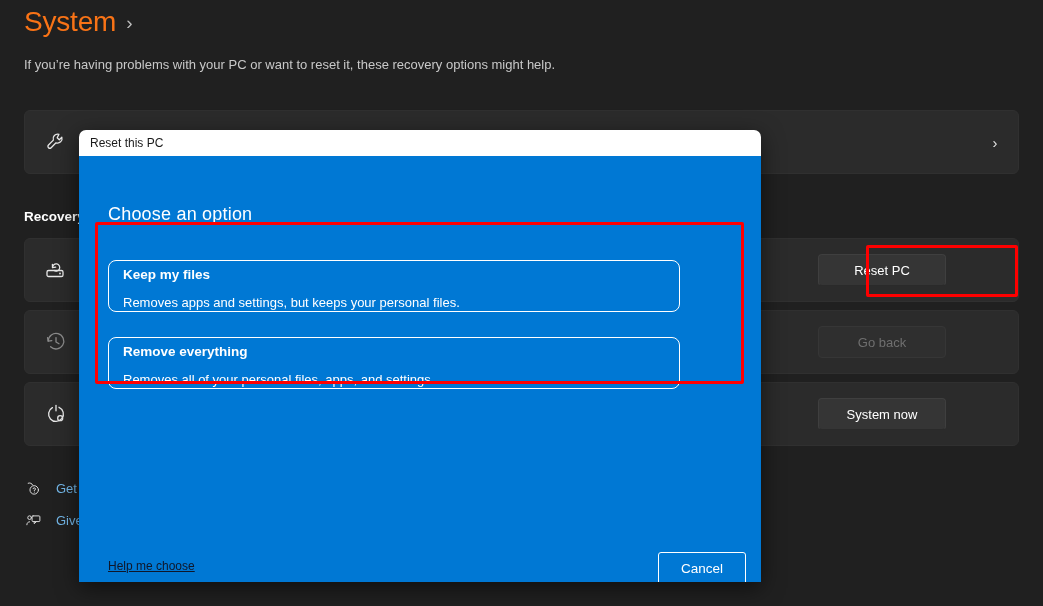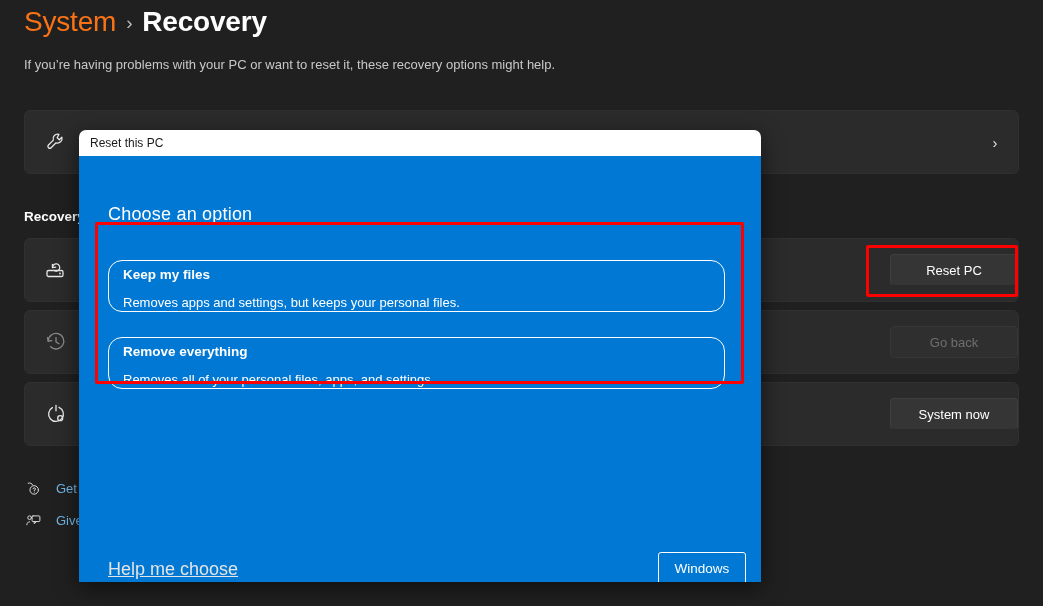--- a/index.html
+++ b/index.html
@@ -61,21 +61,21 @@
   .row {
     position: absolute; left: 24px; width: 995px;
     background: #2b2b2b; border: 1px solid #303030;
     border-radius: 6px;
     display: flex; align-items: center;
   }
   .row-reset   { top: 238px; height: 64px; }
   .row-goback  { top: 310px; height: 64px; }
   .row-restart { top: 382px; height: 64px; }
 
-  .row-action { width: 200px; flex: 0 0 200px; display: flex; justify-content: flex-end; }
+  .row-action { width: 200px; flex: 0 0 200px; display: flex; justify-content: flex-start; }
 
   .btn {
     min-width: 128px; height: 32px; padding: 0 14px;
     background: #353535;
     border: 1px solid #3f3f3f;
     border-bottom-color: #2a2a2a;
     border-radius: 4px;
     color: #ffffff; font-size: 13px;
     font-family: "Liberation Sans", sans-serif;
     display: flex; align-items: center; justify-content: center;
@@ -119,33 +119,33 @@
     height: 426px; background: #0078d4;
     position: relative;
   }
   .dlg-heading {
     position: absolute; left: 29px; top: 48px;
     font-size: 18px; font-weight: 300; color: #ffffff;
     letter-spacing: 0.2px;
   }
 
   .opt {
-    position: absolute; left: 29px; width: 617px; height: 52px;
-    border: 1.5px solid #ffffff; border-radius: 14px;
+    position: absolute; left: 29px; width: 572px; height: 52px;
+    border: 1.5px solid #ffffff; border-radius: 8px;
     background: transparent; cursor: pointer;
     padding: 6px 0 0 14px;
   }
   .opt-1 { top: 104px; }
   .opt-2 { top: 181px; }
   .opt-title { font-size: 13.5px; font-weight: 700; color: #ffffff; }
   .opt-desc  { font-size: 13px; color: #ffffff; margin-top: 13px; }
 
   .dlg-help {
     position: absolute; left: 29px; top: 403px;
-    font-size: 18px; color: #e5e5e5;
+    font-size: 12px; color: #0f172a;
     text-decoration: underline; cursor: pointer;
   }
   .dlg-cancel {
     position: absolute; left: 579px; top: 396px;
     width: 88px; height: 33px;
     border: 1.5px solid #ffffff; border-radius: 3px;
     background: transparent; color: #ffffff; font-size: 13.5px;
     font-family: "Liberation Sans", sans-serif;
     display: flex; align-items: center; justify-content: center;
     cursor: pointer;
@@ -154,21 +154,20 @@
 </head>
 <body>
 
 <div id="root">
 
   <div class="page">
 
     <div class="breadcrumb">
       <span class="crumb-system">System</span>
       <span class="crumb-sep">›</span>
-      <span class="crumb-current">Recovery</span>
     </div>
 
     <div class="page-desc">If you’re having problems with your PC or want to reset it, these recovery options might help.</div>
 
     <div class="card card-fix">
       <div class="card-icon">
         <svg width="22" height="22" viewBox="0 0 24 24" fill="none" stroke="currentColor" stroke-width="1.4" stroke-linecap="round" stroke-linejoin="round">
           <path d="M15.2 3.6a5 5 0 0 0-6.1 6.4L3.8 15.3a2 2 0 0 0 2.9 2.9l5.3-5.3a5 5 0 0 0 6.4-6.1l-2.8 2.8-2.3-2.3z"></path>
         </svg>
       </div>
@@ -268,20 +267,20 @@
         <div class="opt-title">Keep my files</div>
         <div class="opt-desc">Removes apps and settings, but keeps your personal files.</div>
       </div>
 
       <div class="opt opt-2">
         <div class="opt-title">Remove everything</div>
         <div class="opt-desc">Removes all of your personal files, apps, and settings.</div>
       </div>
 
       <div class="dlg-help">Help me choose</div>
-      <button class="dlg-cancel">Windows</button>
+      <button class="dlg-cancel">Cancel</button>
     </div>
   </div>
 
   <div class="annot annot-options"></div>
   <div class="annot annot-resetpc"></div>
 
 </div>
 
 </body></html>

